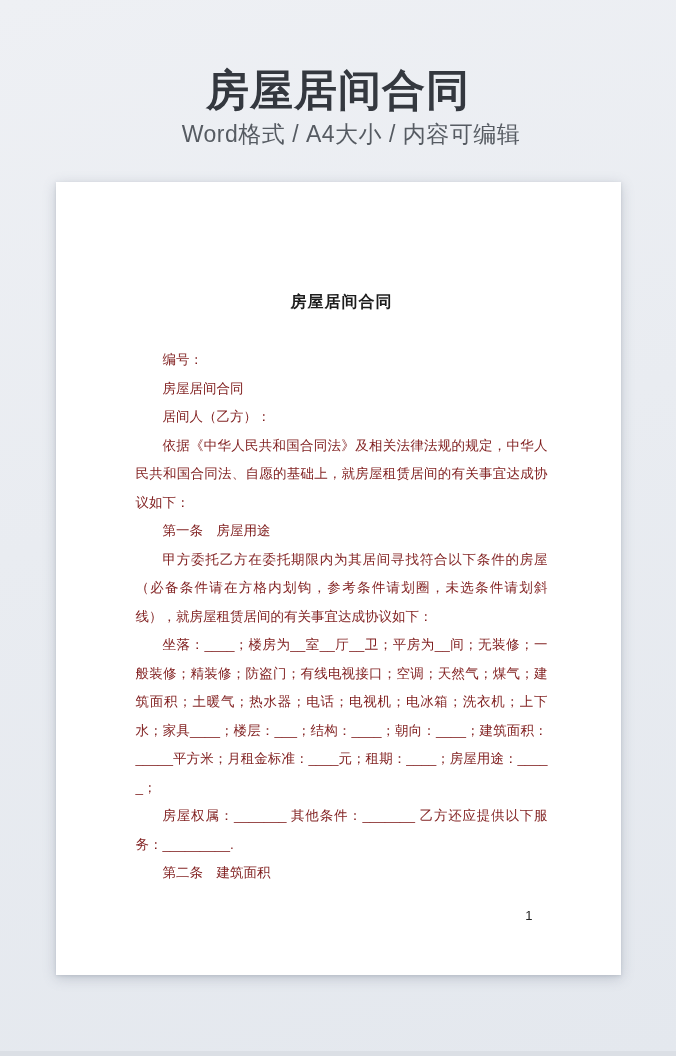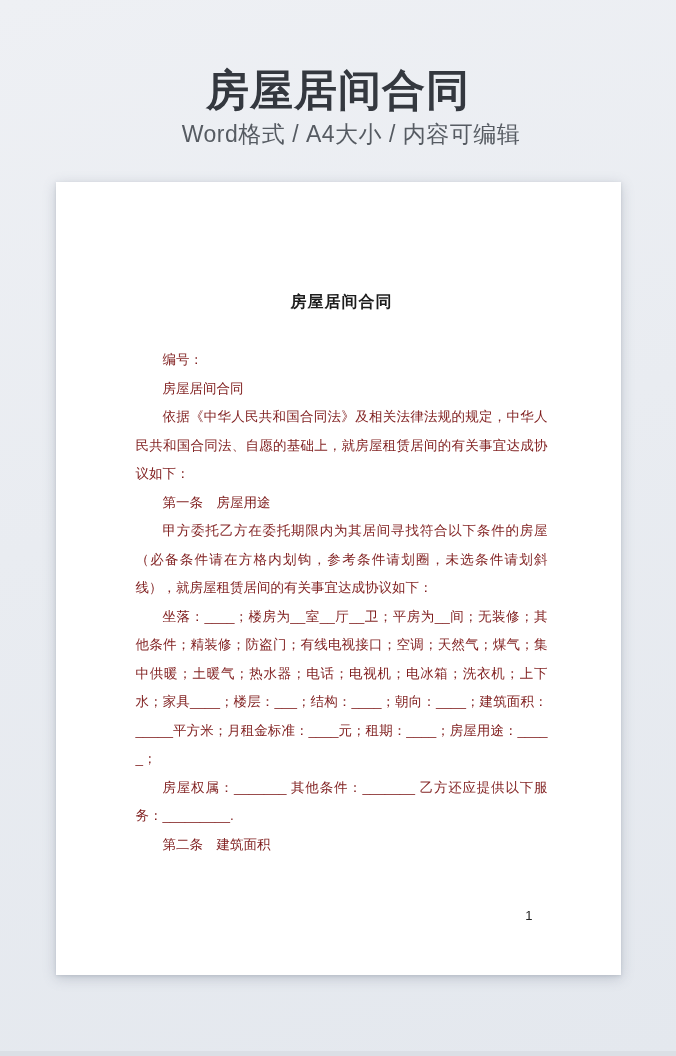--- a/index.html
+++ b/index.html
@@ -88,23 +88,24 @@
 <div class="banner">
   <h1 class="banner-title">房屋居间合同</h1>
   <p class="banner-subtitle">Word格式 / A4大小 / 内容可编辑</p>
 </div>
 
 <div class="sheet">
   <h2 class="doc-title">房屋居间合同</h2>
   <div class="doc-body">
     <p class="para">编号：</p>
     <p class="para">房屋居间合同</p>
+    <p class="para">居间人（乙方）：</p>
     <p class="para">依据《中华人民共和国合同法》及相关法律法规的规定，中华人民共和国合同法、自愿的基础上，就房屋租赁居间的有关事宜达成协议如下：</p>
     <p class="para">第一条　房屋用途</p>
     <p class="para">甲方委托乙方在委托期限内为其居间寻找符合以下条件的房屋（必备条件请在方格内划钩，参考条件请划圈，未选条件请划斜线），就房屋租赁居间的有关事宜达成协议如下：</p>
-    <p class="para">坐落：____；楼房为__室__厅__卫；平房为__间；无装修；其他条件；精装修；防盗门；有线电视接口；空调；天然气；煤气；集中供暖；土暖气；热水器；电话；电视机；电冰箱；洗衣机；上下水；家具____；楼层：___；结构：____；朝向：____；建筑面积：_____平方米；月租金标准：____元；租期：____；房屋用途：_____；</p>
+    <p class="para">坐落：____；楼房为__室__厅__卫；平房为__间；无装修；一般装修；精装修；防盗门；有线电视接口；空调；天然气；煤气；建筑面积；土暖气；热水器；电话；电视机；电冰箱；洗衣机；上下水；家具____；楼层：___；结构：____；朝向：____；建筑面积：_____平方米；月租金标准：____元；租期：____；房屋用途：_____；</p>
     <p class="para">房屋权属：_______ 其他条件：_______ 乙方还应提供以下服务：_________.</p>
     <p class="para">第二条　建筑面积</p>
   </div>
   <div class="page-number">1</div>
 </div>
 
 <div class="bottom-strip"></div>
 
 </body></html>

